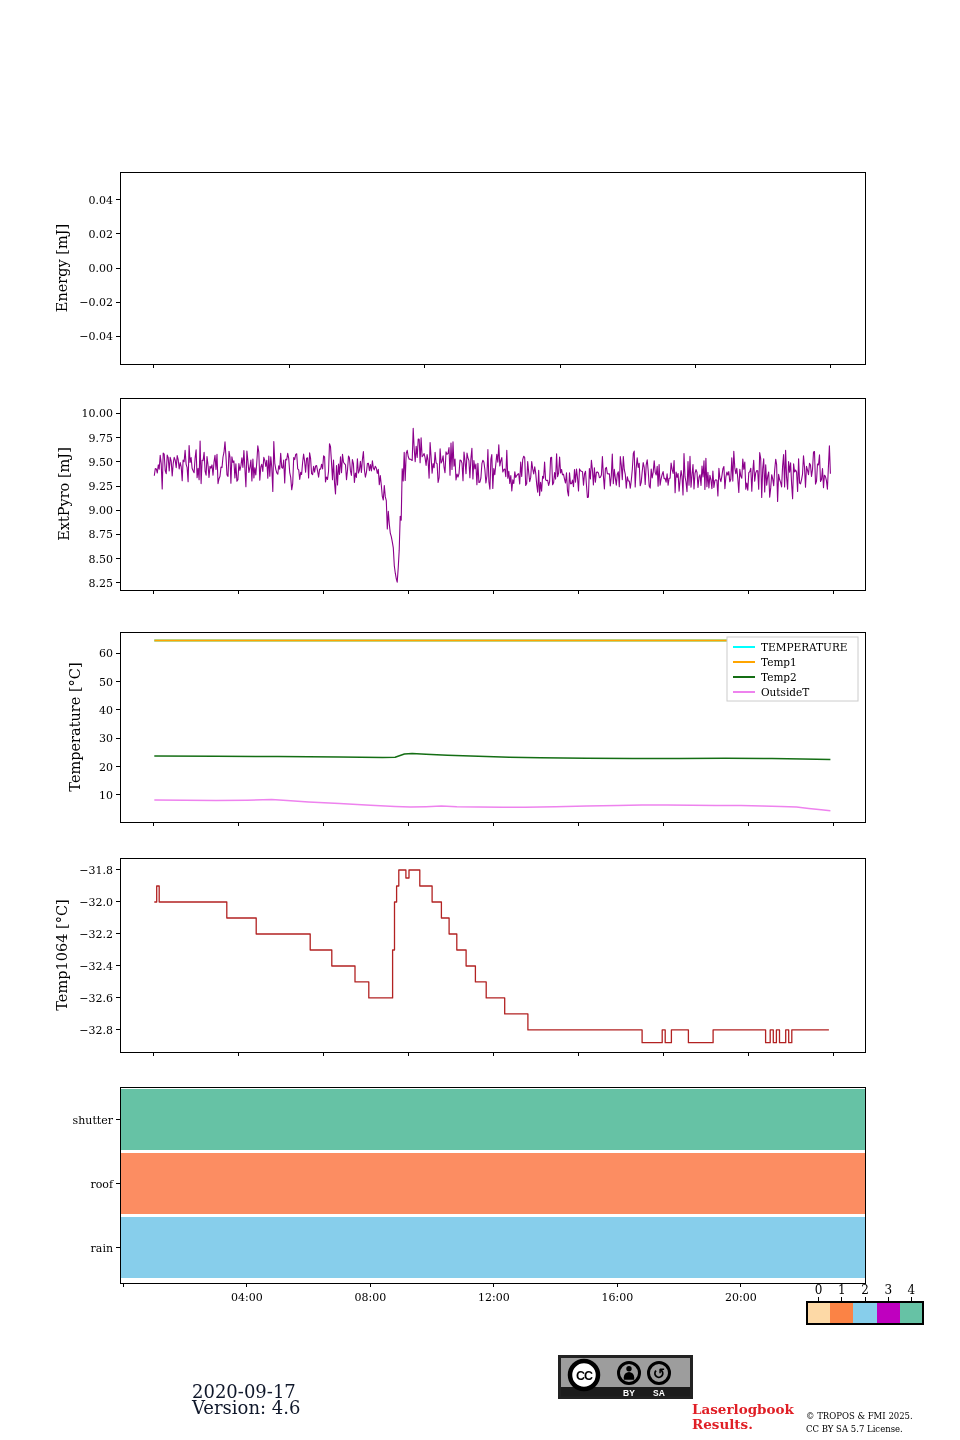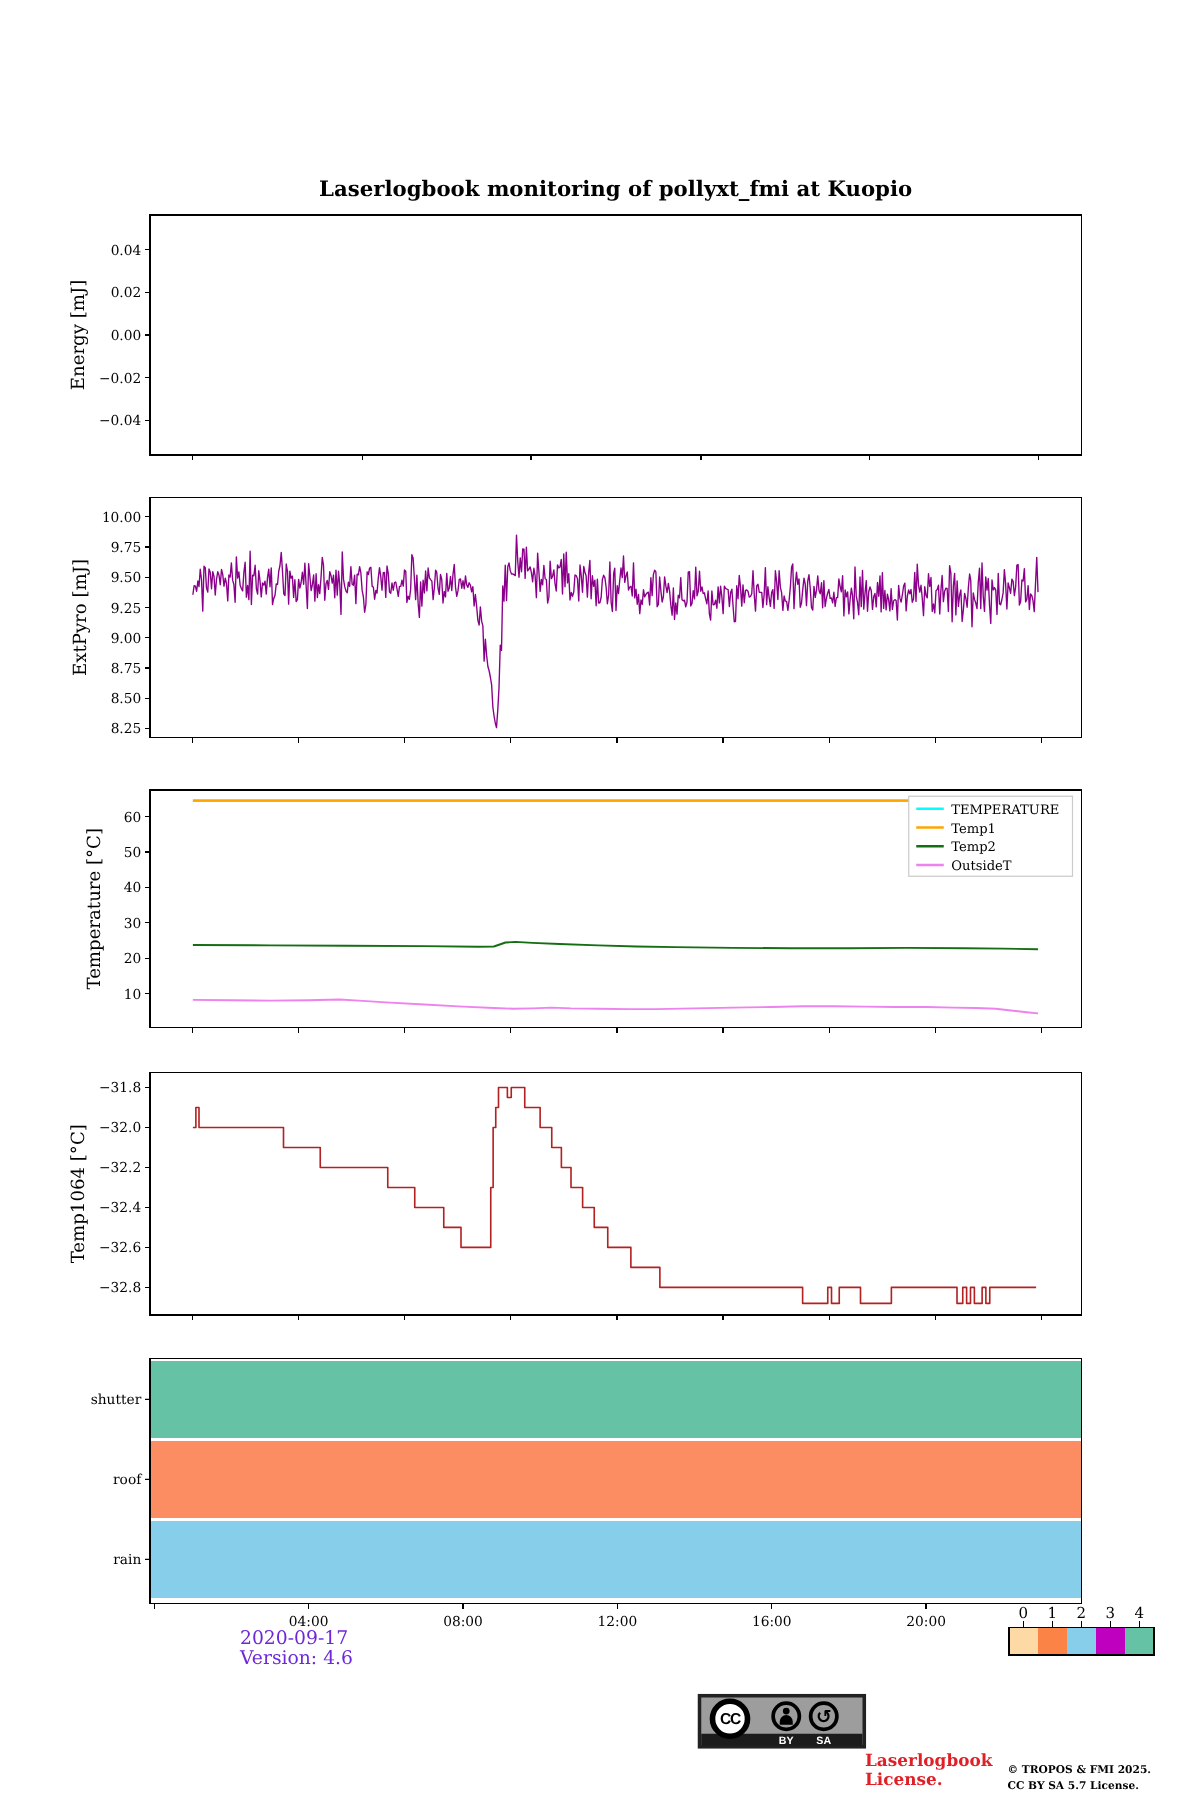--- a/index.html
+++ b/index.html
@@ -3,24 +3,24 @@
 <meta charset="utf-8">
 <style>
   html,body{margin:0;padding:0;background:#fff;}
   .fig{position:relative;width:960px;height:1440px;background:#ffffff;
        font-family:"DejaVu Serif", "Liberation Serif", serif;overflow:hidden;}
   #chart{position:absolute;left:0;top:0;}
   .title{position:absolute;left:120px;top:142px;width:745px;text-align:center;
          font-size:17px;font-weight:bold;color:#000;}
   .xlabel{position:absolute;left:120px;top:1310px;width:745px;text-align:center;
           font-size:15px;color:#000;}
-  .footer-block{position:absolute;left:192px;top:1302px;font-size:15px;color:#6d28d9;line-height:16px;}
+  .footer-block{position:absolute;left:192px;top:1384px;font-size:18px;color:#0f172a;line-height:16px;}
   .cc-badge{position:absolute;left:558px;top:1355px;}
   .prelim{position:absolute;left:692px;top:1402px;font-size:13.5px;font-weight:bold;line-height:14.5px;}
-  .copyright{position:absolute;left:806px;top:1410px;font-size:8.5px;font-weight:bold;color:#000;line-height:12.5px;}
+  .copyright{position:absolute;left:806px;top:1410px;font-size:8.5px;font-weight:normal;color:#000;line-height:12.5px;}
   svg text{font-family:"DejaVu Serif","Liberation Serif",serif;}
 </style>
 </head>
 <body>
 
 <div class="fig">
   <svg id="chart" width="960" height="1440">
       <line x1="116" y1="199.79396092362344" x2="120" y2="199.79396092362344" stroke="#000" stroke-width="1" shape-rendering="crispEdges"></line>
       <text x="113" y="203.79396092362344" text-anchor="end" font-size="11" fill="#000" dn="y-tick-label">0.04</text>
       <line x1="116" y1="233.89698046181172" x2="120" y2="233.89698046181172" stroke="#000" stroke-width="1" shape-rendering="crispEdges"></line>
@@ -159,21 +159,20 @@
       <text x="865" y="1294" text-anchor="middle" font-size="12" fill="#000" dn="colorbar-label">2</text>
       <rect x="876.6" y="1302" width="23.2" height="22" fill="#bf00bf" shape-rendering="crispEdges"></rect>
       <line x1="888.2" y1="1297" x2="888.2" y2="1302" stroke="#000" stroke-width="1" shape-rendering="crispEdges"></line>
       <text x="888.2" y="1294" text-anchor="middle" font-size="12" fill="#000" dn="colorbar-label">3</text>
       <rect x="899.8" y="1302" width="23.2" height="22" fill="#66c2a5" shape-rendering="crispEdges"></rect>
       <line x1="911.4" y1="1297" x2="911.4" y2="1302" stroke="#000" stroke-width="1" shape-rendering="crispEdges"></line>
       <text x="911.4" y="1294" text-anchor="middle" font-size="12" fill="#000" dn="colorbar-label">4</text>
       <rect x="807" y="1302" width="116" height="22" fill="none" stroke="#000" stroke-width="1.2" shape-rendering="crispEdges"></rect>
     </svg>
 
-  <div class="title">Laserlogbook monitoring of pollyxt_fmi at Kuopio</div>
 
   <div class="footer-block">
     <div>2020-09-17</div>
     <div>Version: 4.6</div>
   </div>
 
   <svg class="cc-badge" width="135" height="44" viewBox="0 0 135 44">
     <rect x="1.5" y="1.5" width="132" height="41" fill="#9d9d9d" stroke="#222222" stroke-width="3"></rect>
     <rect x="3" y="32" width="129" height="9.5" fill="#1c1c1c"></rect>
     <circle cx="26" cy="20" r="14" fill="#ffffff" stroke="#000000" stroke-width="4.5"></circle>
@@ -182,20 +181,20 @@
     <circle cx="71" cy="13.8" r="2.7" fill="#000000"></circle>
     <path d="M65.8,24.8 v-2.6 a5.2,5.2 0 0 1 10.4,0 v2.6 z" fill="#000000"></path>
     <circle cx="101" cy="18" r="10.5" fill="#9d9d9d" stroke="#000000" stroke-width="3"></circle>
     <text x="101" y="23.5" text-anchor="middle" font-size="15" font-weight="bold" fill="#000" style="font-family:'DejaVu Sans',sans-serif">↺</text>
     <text x="71" y="40.5" text-anchor="middle" font-size="8.5" font-weight="bold" fill="#ffffff" style="font-family:'Liberation Sans',sans-serif">BY</text>
     <text x="101" y="40.5" text-anchor="middle" font-size="8.5" font-weight="bold" fill="#ffffff" style="font-family:'Liberation Sans',sans-serif">SA</text>
   </svg>
 
   <div class="prelim" style="color: rgb(224, 31, 38);">
     <div>Laserlogbook</div>
-    <div>License.</div>
+    <div>Results.</div>
   </div>
 
   <div class="copyright">
     <div>© TROPOS &amp; FMI 2025.</div>
     <div>CC BY SA 5.7 License.</div>
   </div>
 </div>
 
 </body></html>

